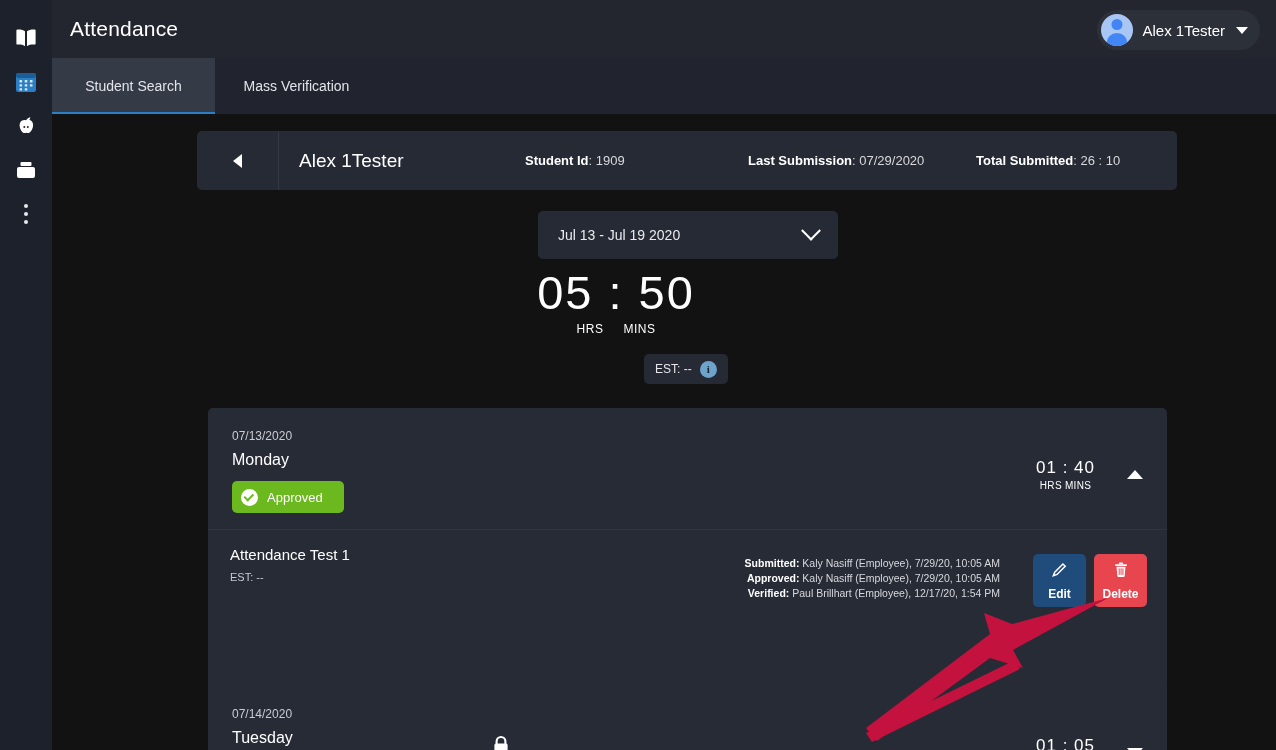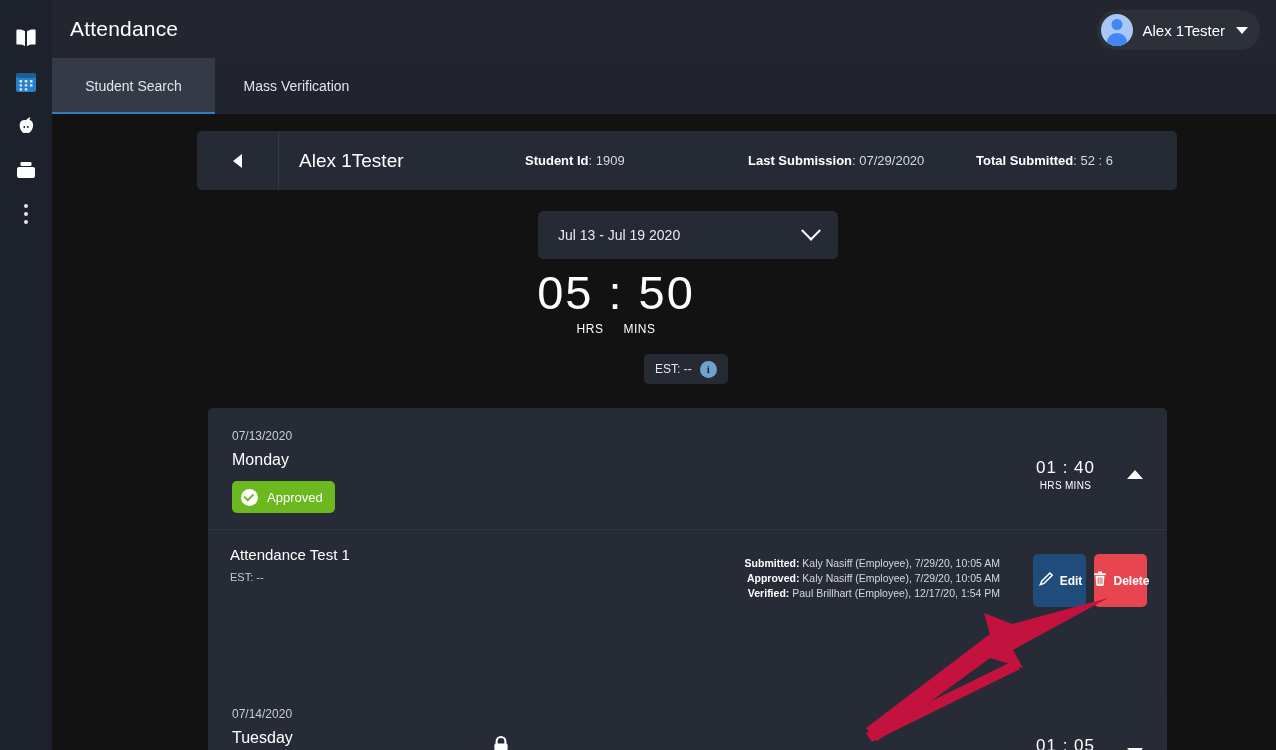--- a/index.html
+++ b/index.html
@@ -212,21 +212,21 @@
     padding: 21px 24px 0 24px;
   }
   .day-date { font-size: 12px; color: #c9ccd4; }
   .day-name { font-size: 16px; color: #ffffff; margin-top: 8px; }
   .badge-approved {
     margin-top: 12px;
     display: inline-flex; align-items: center; gap: 9px;
     height: 32px;
     background: #6cb81f;
     border-radius: 5px;
-    padding: 0 12px 0 9px;
+    padding: 0 21px 0 9px;
   }
   .check-circle {
     width: 17px; height: 17px; border-radius: 50%;
     background: #ffffff;
     display: flex; align-items: center; justify-content: center;
   }
   .check-circle::after {
     content: ""; width: 7px; height: 4px;
     border-left: 2px solid #6cb81f;
     border-bottom: 2px solid #6cb81f;
@@ -296,21 +296,21 @@
   .audit div { font-size: 10.5px; color: #d5d8df; white-space: nowrap; }
   .audit b { font-weight: 700; color: #ffffff; }
 
   .act-buttons {
     position: absolute; right: 20px; top: 24px;
     display: flex; gap: 8px;
   }
   .act-btn {
     width: 53px; height: 53px;
     border-radius: 5px;
-    display: flex; flex-direction: row;
+    display: flex; flex-direction: column;
     align-items: center; justify-content: center;
     gap: 4px;
     cursor: pointer;
   }
   .act-btn.edit { background: #1f4c7a; }
   .act-btn.delete { background: #e8464f; }
   .act-label { font-size: 12px; color: #ffffff; font-weight: 700; }
 
   
   .annot-arrow {
@@ -404,21 +404,21 @@
         <span class="tri-left"></span>
       </div>
       <div class="student-name">Alex 1Tester</div>
       <div class="meta meta-sid">
         <b>Student Id</b><span>: </span><span>1909</span>
       </div>
       <div class="meta meta-last">
         <b>Last Submission</b><span>: </span><span>07/29/2020</span>
       </div>
       <div class="meta meta-total">
-        <b>Total Submitted</b><span>: </span><span>52 : 6</span>
+        <b>Total Submitted</b><span>: </span><span>26 : 10</span>
       </div>
     </section>
 
     <div class="week-select">
       <span class="week-label">Jul 13 - Jul 19 2020</span>
       <span class="chev-thin"></span>
     </div>
 
     <div class="big-total">
       <div class="big-time">05 : 50</div>

